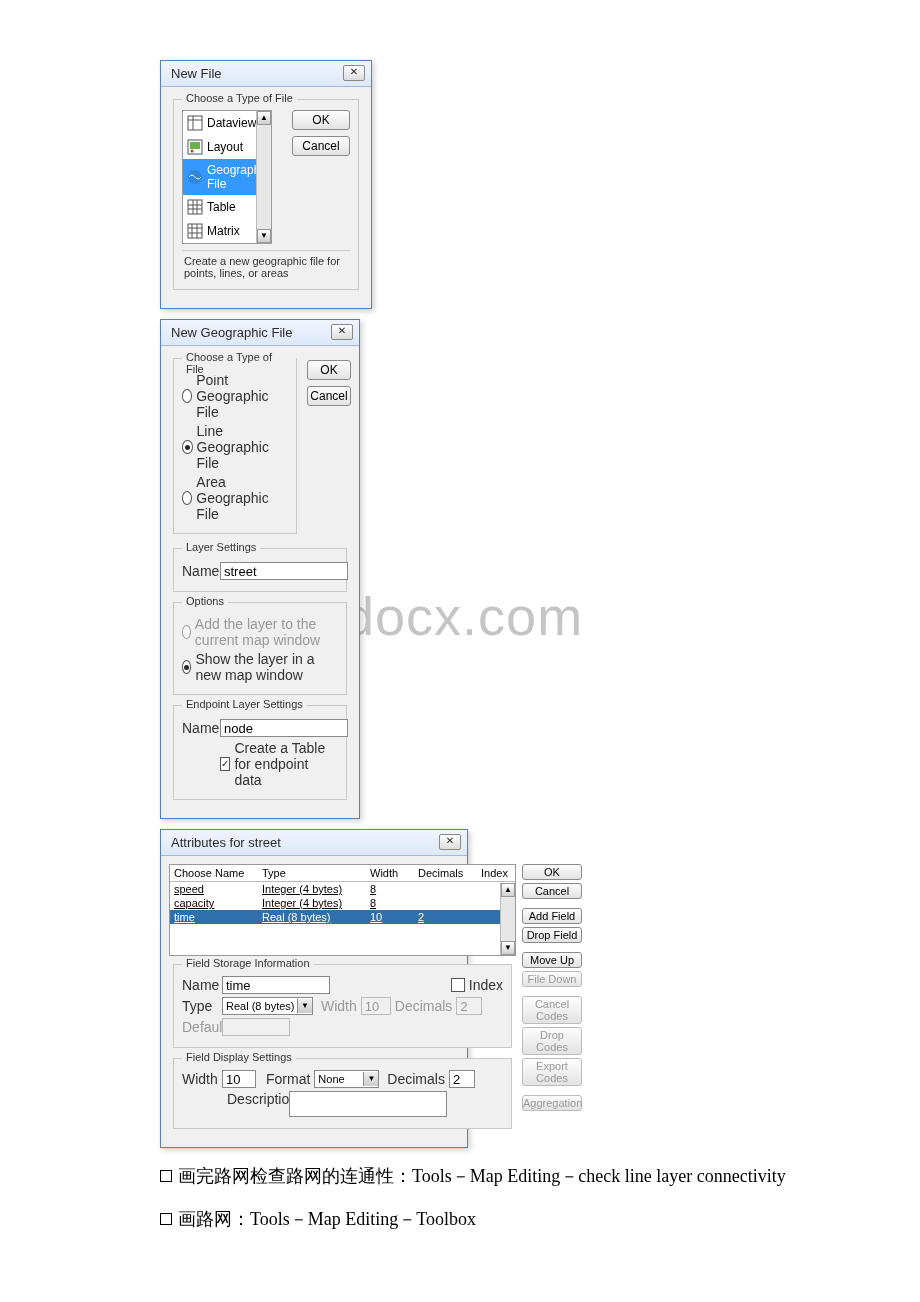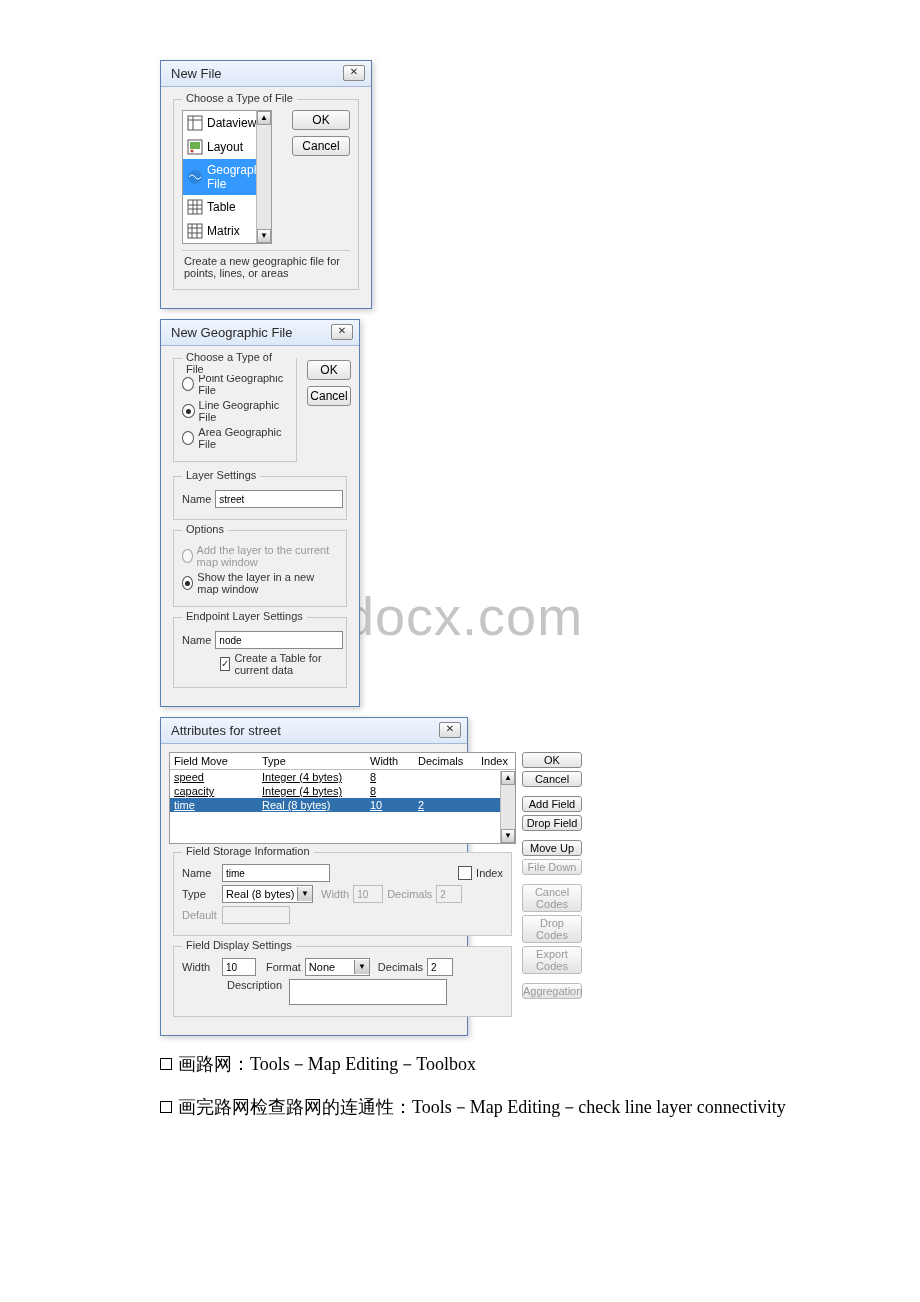--- a/index.html
+++ b/index.html
@@ -130,24 +130,24 @@
   }
   .row { display:flex; align-items:center; gap:4px; margin:3px 0;}
   .radio { width:12px; height:12px; border:1px solid #555; border-radius:50%; display:inline-flex; align-items:center; justify-content:center; background:#fff; cursor:pointer;}
   .radio.checked::after { content:''; width:5px; height:5px; background:#2a2a2a; border-radius:50%; display:block;}
   .checkbox { width:12px; height:12px; border:1px solid #555; background:#fff; display:inline-flex; align-items:center; justify-content:center; cursor:pointer; font-size:10px; line-height:10px;}
   .checkbox.checked::after { content:'✓'; color:#333; }
   .text-input {
     border:1px solid #888;
     background:#fff;
     padding:1px 3px;
-    font-size:10px;
+    font-size:13px;
     height:14px;
   }
-  .label { font-size:11px; color:#333; }
+  .label { font-size:14px; color:#333; }
   .label-disabled { color:#999; }
   .select-fake {
     border:1px solid #888; background:#fff; height:16px; font-size:11px;
     display:inline-flex; align-items:center; justify-content:space-between;
     padding-left:3px; cursor:pointer;
   }
   .select-arrow { width:14px; background:linear-gradient(to bottom,#eee,#ccc); border-left:1px solid #888; text-align:center; font-size:8px; line-height:14px;}
   .disabled-input { background:#f0f0f0; color:#999; border-color:#bbb;}
 
   
@@ -314,36 +314,36 @@
             </div>
     </div>
     <div class="group-box" style="padding-top:10px;">
       <div class="group-label">Endpoint Layer Settings</div>
       <div class="row">
         <span class="label" style="width:34px;">Name</span>
         <input class="text-input" style="width: 120px;" value="node">
       </div>
       <div class="row" style="margin-left:38px;">
         <span class="checkbox checked"></span>
-        <span class="label">Create a Table for current data</span>
+        <span class="label">Create a Table for endpoint data</span>
       </div>
     </div>
   </div>
 </div>
 
 <div class="dialog" style="width:306px;">
   <div class="dialog-title">
     <span>Attributes for street</span>
     <span class="close-x">✕</span>
   </div>
   <div class="dialog-body" style="display:flex; gap:6px;">
     <div style="flex:1;">
       <div class="grid">
         <div class="grid-head">
-          <div class="col-name">Field Move</div>
+          <div class="col-name">Choose Name</div>
           <div class="col-type">Type</div>
           <div class="col-width">Width</div>
           <div class="col-dec">Decimals</div>
           <div class="col-idx">Index</div>
         </div>
         <div class="grid-row">
           <div class="col-name">speed</div>
           <div class="col-type">Integer (4 bytes)</div>
           <div class="col-width">8</div>
           <div class="col-dec"></div>
@@ -433,19 +433,19 @@
       <div class="btn btn-wide btn-disabled" style="width:58px;">Export Codes</div>
       <div style="height:6px;"></div>
       <div class="btn btn-wide btn-disabled" style="width:58px;">Aggregation</div>
     </div>
   </div>
 </div>
 
 </div>
 
 <div class="footer-text" style="margin-left:80px;">
+  <span class="bullet-sq"></span><span class="cjk">画完路网检查路网的连通性：</span><span style="font-family:'Times New Roman',serif;">Tools－Map Editing－check line layer connectivity</span>
+</div>
+<div class="footer-text" style="margin-left:80px;">
   <span class="bullet-sq"></span><span class="cjk">画路网：</span><span style="font-family:'Times New Roman',serif;">Tools－Map Editing－Toolbox</span>
 </div>
-<div class="footer-text" style="margin-left:80px;">
-  <span class="bullet-sq"></span><span class="cjk">画完路网检查路网的连通性：</span><span style="font-family:'Times New Roman',serif;">Tools－Map Editing－check line layer connectivity</span>
-</div>
 
 </div>
 
 </body></html>

